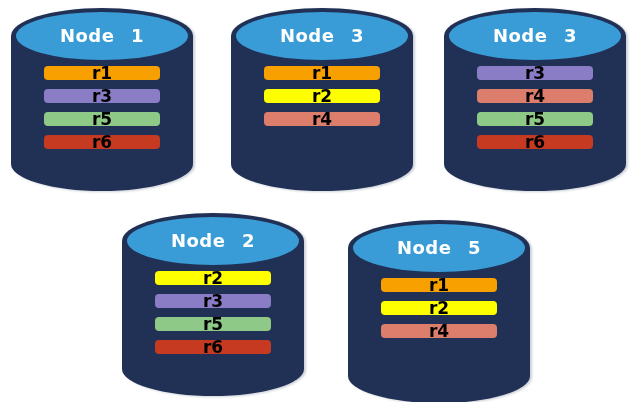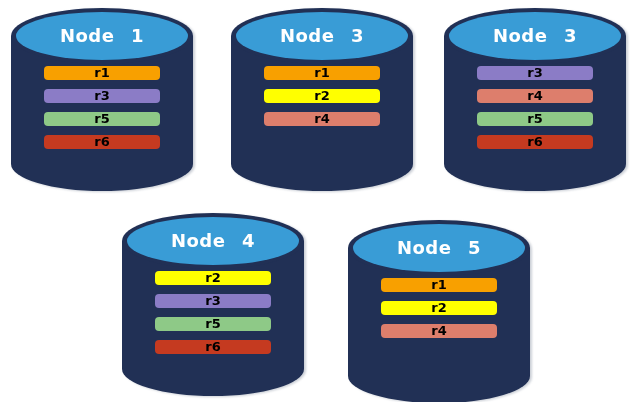--- a/index.html
+++ b/index.html
@@ -66,21 +66,21 @@
     display: flex;
     flex-direction: column;
     gap: 9px;
   }
   .bar {
     height: 14px;
     border-radius: 4px;
     display: flex;
     align-items: center;
     justify-content: center;
-    font-size: 13px;
+    font-size: 17px;
     font-weight: bold;
     line-height: 14px;
     color: #000000;
   }
 </style>
 </head>
 <body>
 
 <div class="canvas">
 
@@ -122,21 +122,21 @@
         <div class="bar" style="background: rgb(221, 126, 108); color: rgb(0, 0, 0);">r4</div>
         <div class="bar" style="background: rgb(142, 201, 135); color: rgb(0, 0, 0);">r5</div>
         <div class="bar" style="background: rgb(197, 58, 32); color: rgb(0, 0, 0);">r6</div>
       </div>
   </div>
 
   <div class="cylinder n4">
     <div class="cyl-body"></div>
     <div class="cyl-top"></div>
     <div class="cyl-face">
-      <div class="cyl-title">Node 4</div>
+      <div class="cyl-title">Node 2</div>
     </div>
     <div class="bars">
         <div class="bar" style="background: rgb(255, 255, 0); color: rgb(0, 0, 0);">r2</div>
         <div class="bar" style="background: rgb(139, 124, 198); color: rgb(0, 0, 0);">r3</div>
         <div class="bar" style="background: rgb(142, 201, 135); color: rgb(0, 0, 0);">r5</div>
         <div class="bar" style="background: rgb(197, 58, 32); color: rgb(0, 0, 0);">r6</div>
       </div>
   </div>
 
   <div class="cylinder n5">

